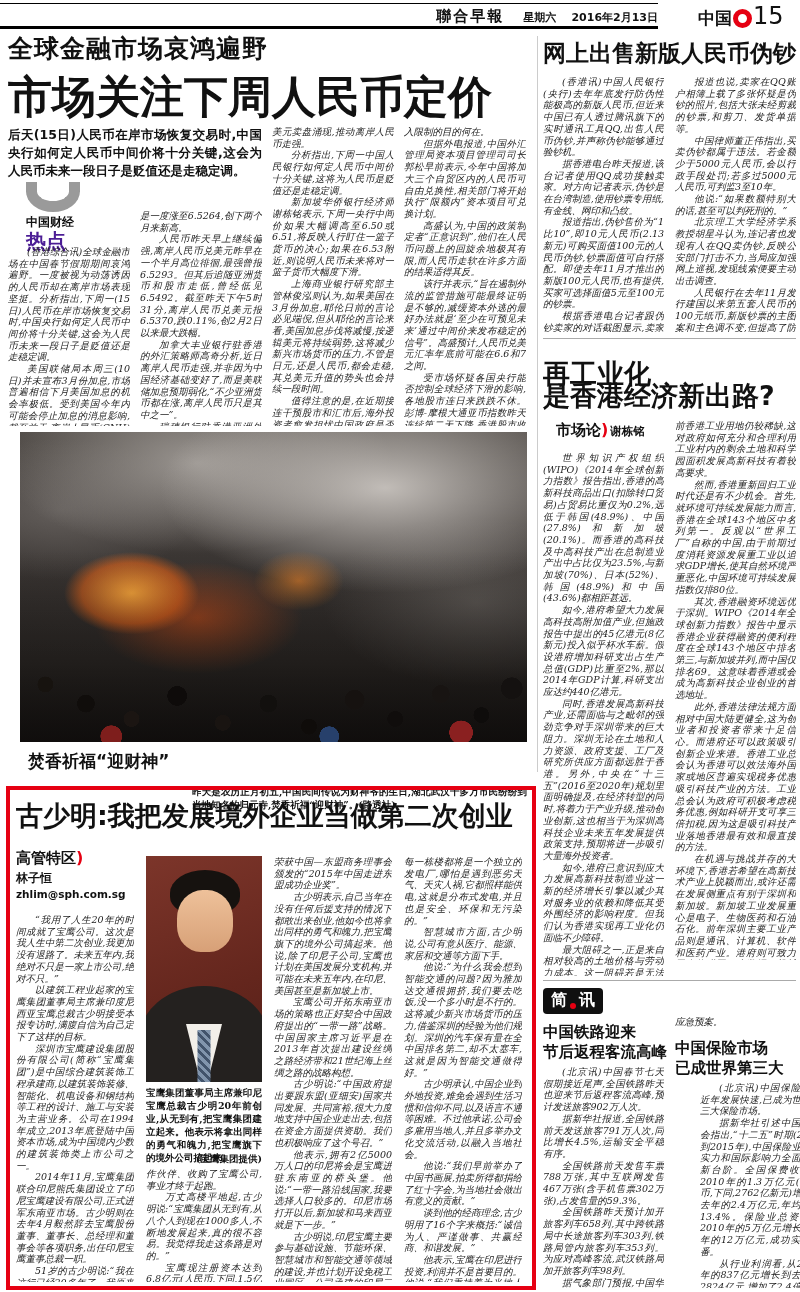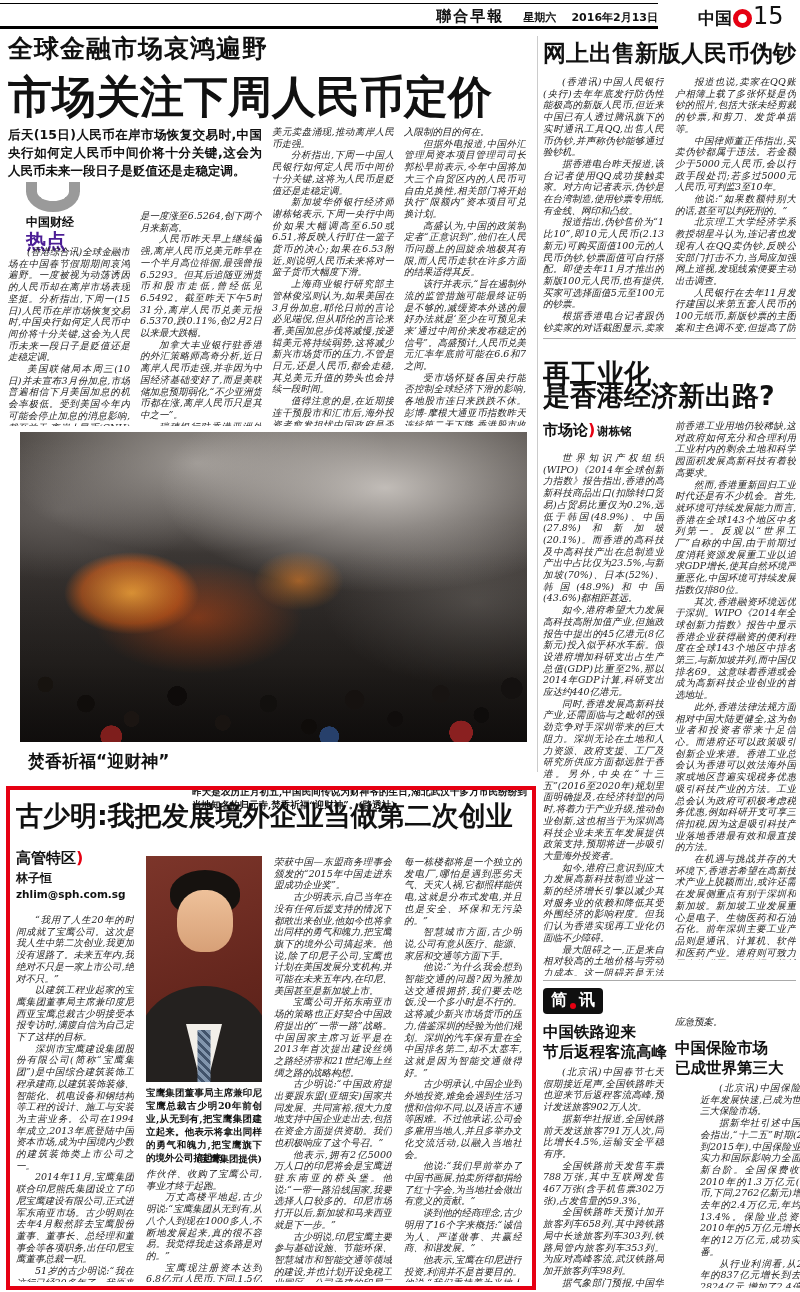--- a/index.html
+++ b/index.html
@@ -148,21 +148,21 @@
       <p>中国律师董正伟指出,买卖伪钞都属于违法。若金额少于5000元人民币,会以行政手段处罚;若多过5000元人民币,可判监3至10年。</p>
       <p>他说:“如果数额特别大的话,甚至可以判死刑的。”</p>
       <p>北京理工大学经济学系教授胡星斗认为,连记者也发现有人在QQ卖伪钞,反映公安部门打击不力,当局应加强网上巡视,发现线索便要主动出击调查。</p>
       <p>人民银行在去年11月发行建国以来第五套人民币的100元纸币,新版钞票的主图案和主色调不变,但提高了防伪性能,包括正面所印的面额数字100采用了光彩光变技术,从不同角度看数字会变成金色或绿色。</p>
     </div>
 
   <div class="abs grule" style="left:543px;top:338px;width:253px;height:1px;"></div>
 
   <div class="abs sans b colhead" style="left:543px;top:346px;margin-top:11px;">再工业化</div>
   <div class="abs sans b colhead" style="left:543px;top:379px;">是香港经济新出路?</div>
-  <div class="abs" style="left:543px;top:420px;white-space:nowrap;text-align:center;">
+  <div class="abs" style="left:556px;top:420px;white-space:nowrap;text-align:center;">
     <span class="sans b" style="font-size:15px;">市场论</span><span class="paren" style="font-size:16px;">)</span><span class="b" style="font-size:11.5px;margin-left:2px;">谢栋铭</span>
   </div>
   <div class="abs bodycol" style="left:543px;top:452px;width:121px;height:524px;">
       <p>世界知识产权组织(WIPO)《2014年全球创新力指数》报告指出,香港的高新科技商品出口(扣除转口贸易)占贸易比重仅为0.2%,远低于韩国(48.9%)、中国(27.8%)和新加坡(20.1%)。而香港的高科技及中高科技产出在总制造业产出中占比仅为23.5%,与新加坡(70%)、日本(52%)、韩国(48.9%)和中国(43.6%)都相距甚远。</p>
       <p>如今,港府希望大力发展高科技高附加值产业,但施政报告中提出的45亿港元(8亿新元)投入似乎杯水车薪。假设港府增加科研支出占生产总值(GDP)比重至2%,那以2014年GDP计算,科研支出应达约440亿港元。</p>
       <p>同时,香港发展高新科技产业,还需面临与之毗邻的强劲竞争对手深圳带来的巨大阻力。深圳无论在土地和人力资源、政府支援、工厂及研究所供应方面都远胜于香港。另外,中央在“十三五”(2016至2020年)规划里面明确提及,在经济转型的同时,将着力于产业升级,推动创业创新,这也相当于为深圳高科技企业未来五年发展提供政策支持,预期将进一步吸引大量海外投资者。</p>
       <p>如今,港府已意识到应大力发展高新科技制造业这一新的经济增长引擎以减少其对服务业的依赖和降低其受外围经济的影响程度。但我们认为香港实现再工业化仍面临不少障碍。</p>
       <p>最大阻碍之一,正是来自相对较高的土地价格与劳动力成本。这一阻碍若是无法解决,那纵使在融资环境、高等教育、生态方面等具有一定优势,也难以实现基本起步。</p>
     </div>
   <div class="abs bodycol" style="left:675px;top:420px;width:121px;height:540px;">

